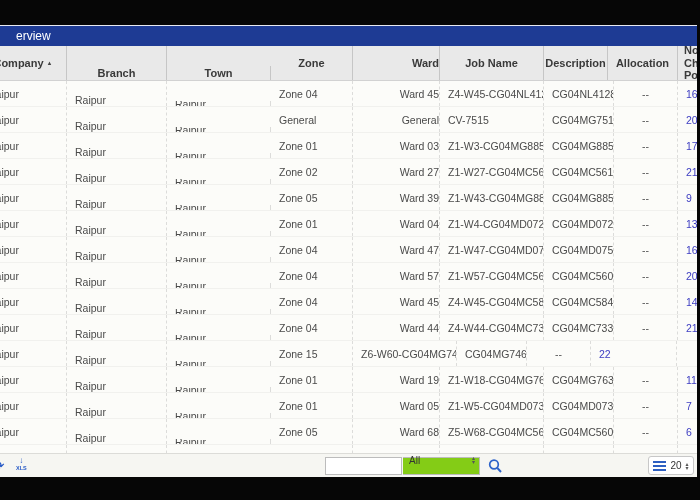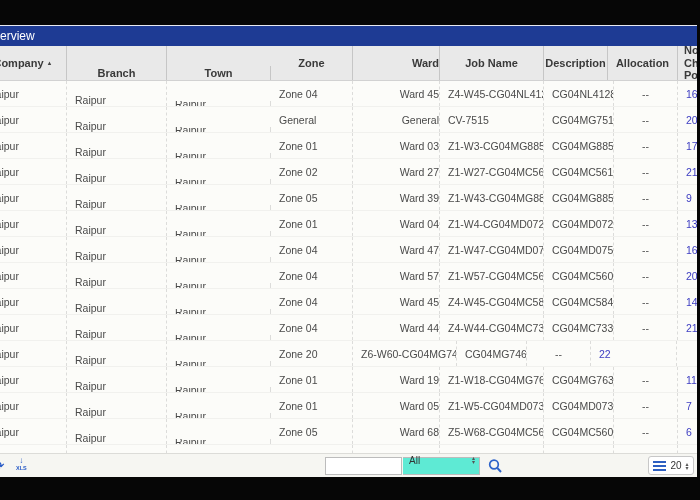--- a/index.html
+++ b/index.html
@@ -9,21 +9,21 @@
 
   
   .band-top    { position:absolute; left:0; top:0; width:700px; height:25px; background:#060606; z-index:30; }
   .band-bottom { position:absolute; left:0; top:477px; width:700px; height:23px; background:#060606; z-index:30; }
   .band-right  { position:absolute; left:697px; top:0; width:3px; height:500px; background:#060606; z-index:40; }
   .hairline    { position:absolute; left:0; top:25px; width:700px; height:1px; background:#e8eaf2; z-index:29; }
 
   
   .titlebar { position:absolute; left:0; top:26px; width:700px; height:20px;
               background:#1e3b94; color:#ffffff; font-size:12px; line-height:20px;
-              padding-left:0; z-index:5; }
+              padding-left:16px; z-index:5; }
 
   
   .table-wrap { position:absolute; left:0; top:46px; width:700px; height:431px; overflow:hidden; }
   .table { position:absolute; left:-20px; top:0; width:784px; }
   .thead { display:flex; height:35px; background:#e9e9e9; border-bottom:1px solid #d2d2d2; }
   .th { display:flex; align-items:center; justify-content:center; text-align:center;
         font-size:11px; font-weight:bold; color:#3a3a3a; border-right:1px solid #c6c6c6;
         line-height:1.15; }
   .th .sort { font-size:6px; margin-left:3px; color:#444; }
   .th.col8 { justify-content:flex-start; padding-left:6px; }
@@ -43,21 +43,21 @@
             background:#f6f6f2; border-top:1px solid #dcdcd8; z-index:20; overflow:hidden; }
   .refresh { position:absolute; left:-8px; top:3px; font-size:15px; color:#2457c5; }
   .xls { position:absolute; left:16px; top:3px; display:flex; flex-direction:column;
          align-items:center; color:#2457c5; cursor:pointer; }
   .xls .arr { font-size:8px; line-height:8px; font-weight:bold; }
   .xls .lbl { font-size:5.5px; line-height:7px; font-weight:bold; }
   .f-input { position:absolute; left:325px; top:3px; width:77px; height:18px;
              border:1px solid #bcbcbc; background:#ffffff; font-size:10px; padding:0 4px;
              font-family:"Liberation Sans", sans-serif; }
   .f-select { position:absolute; left:403px; top:3px; width:77px; height:18px;
-              border:1px solid #bcbcbc; border-left:none; background:#5eead4;
+              border:1px solid #bcbcbc; border-left:none; background:#84cc16;
               display:flex; align-items:center; justify-content:space-between;
               font-size:10px; color:#333; padding:0 4px 12px 6px; }
   .updown { display:flex; flex-direction:column; align-items:center; color:#555;
             font-size:6px; line-height:4px; }
   .f-search { position:absolute; left:488px; top:4px; width:15px; height:16px; }
   .pagesize { position:absolute; left:648px; top:2px; width:46px; height:19px;
               border:1px solid #c8c8c8; border-radius:3px; background:#ffffff;
               display:flex; align-items:center; justify-content:center; gap:4px; }
   .burger { display:flex; flex-direction:column; gap:2px; }
   .burger i { display:block; width:13px; height:2px; background:#2d5fc1; }
@@ -210,21 +210,21 @@
             <div class="td col4">Ward 44</div>
             <div class="td col5">Z4-W44-CG04MC7336</div>
             <div class="td col6">CG04MC7336</div>
             <div class="td col7 center">--</div>
             <div class="td col8 link">21</div>
           </div>
           <div class="tr">
             <div class="td col0">Raipur</div>
             <div class="td col1">Raipur</div>
             <div class="td col2">Raipur</div>
-            <div class="td col3">Zone 20</div>
+            <div class="td col3">Zone 15</div>
             <div class="td col5">Z6-W60-CG04MG7466</div>
             <div class="td col6">CG04MG7466</div>
             <div class="td col7 center">--</div>
             <div class="td col8 link">22</div>
           </div>
           <div class="tr">
             <div class="td col0">Raipur</div>
             <div class="td col1">Raipur</div>
             <div class="td col2">Raipur</div>
             <div class="td col3">Zone 01</div>

